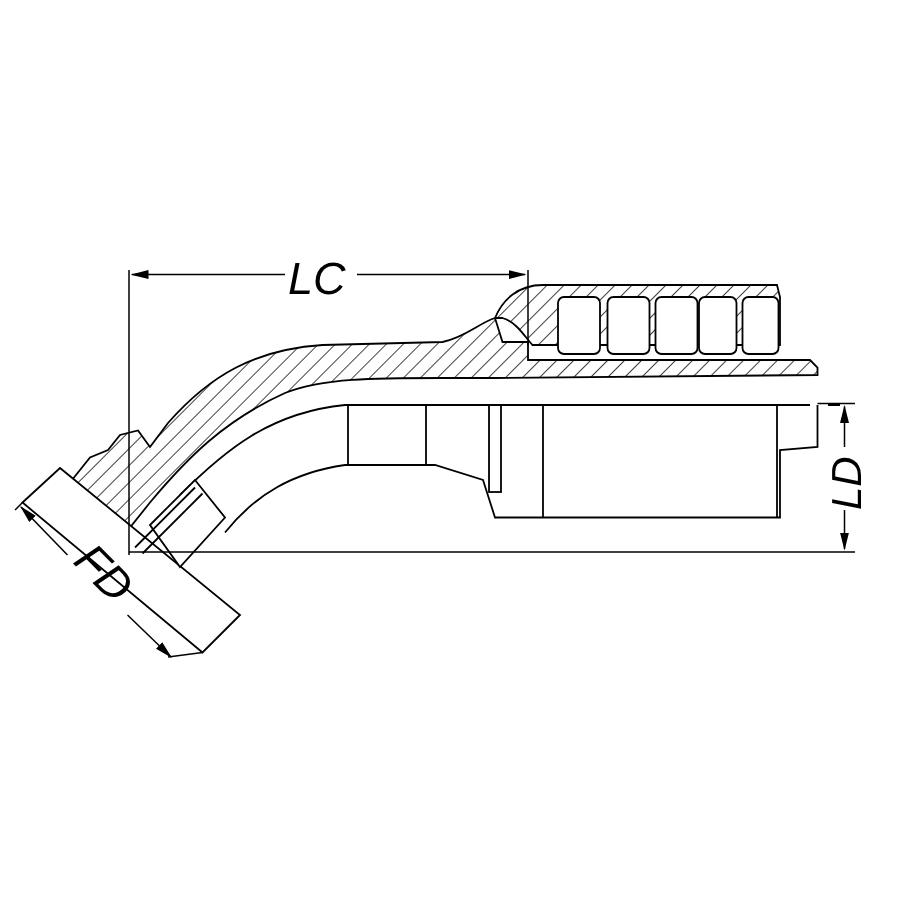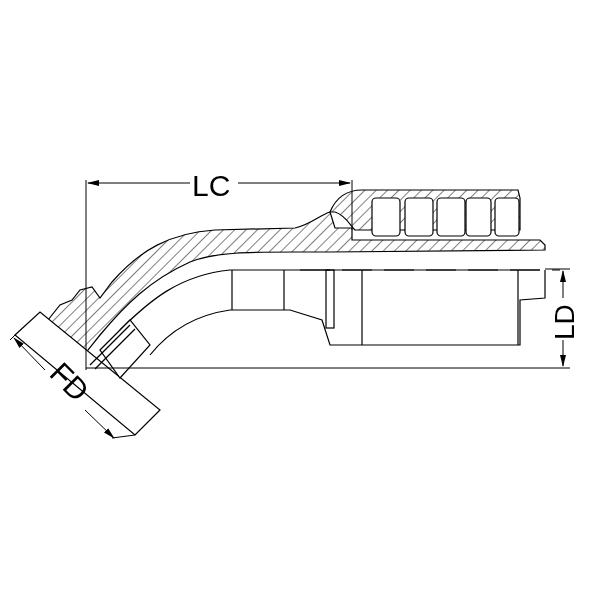--- a/index.html
+++ b/index.html
@@ -1,17 +1,17 @@
 <!DOCTYPE html>
 <html><head>
 <meta charset="utf-8">
 <style>
   html, body { margin:0; padding:0; background:#ffffff; }
   body { width:600px; height:600px; overflow:hidden; font-family:"Liberation Sans", sans-serif; }
-  #canvas { position:absolute; left:0; top:0; width:600px; height:600px; }
+  #canvas { position:absolute; left:0; top:0; width:600px; height:600px;font-style:italic; }
   svg text { font-family:"Liberation Sans", sans-serif; fill:#000; }
 </style>
 </head>
 <body>
 
 <div id="canvas">
 <svg width="600" height="600" viewBox="0 0 600 600" xmlns="http://www.w3.org/2000/svg">
   <defs>
     <pattern id="hatch" patternUnits="userSpaceOnUse" width="8" height="8" patternTransform="rotate(45)">
       <line x1="0" y1="0" x2="0" y2="8" stroke="#000" stroke-width="1"></line>

